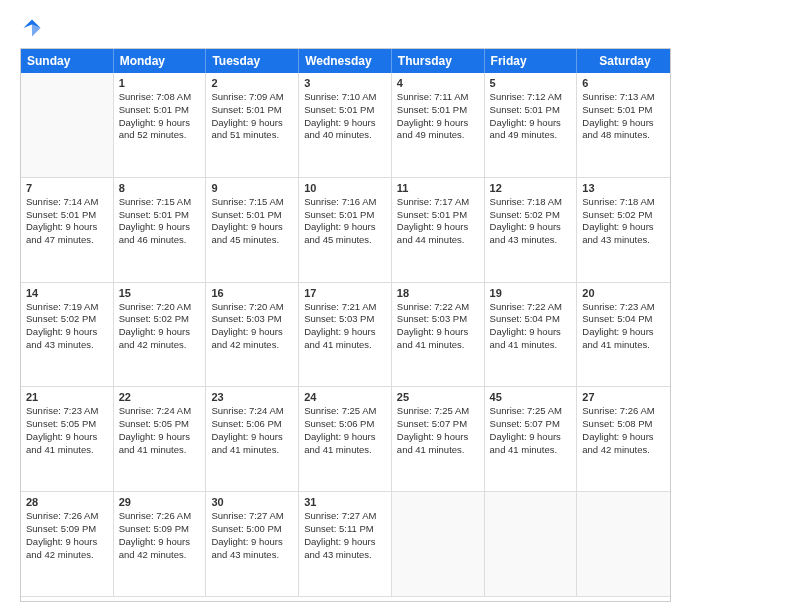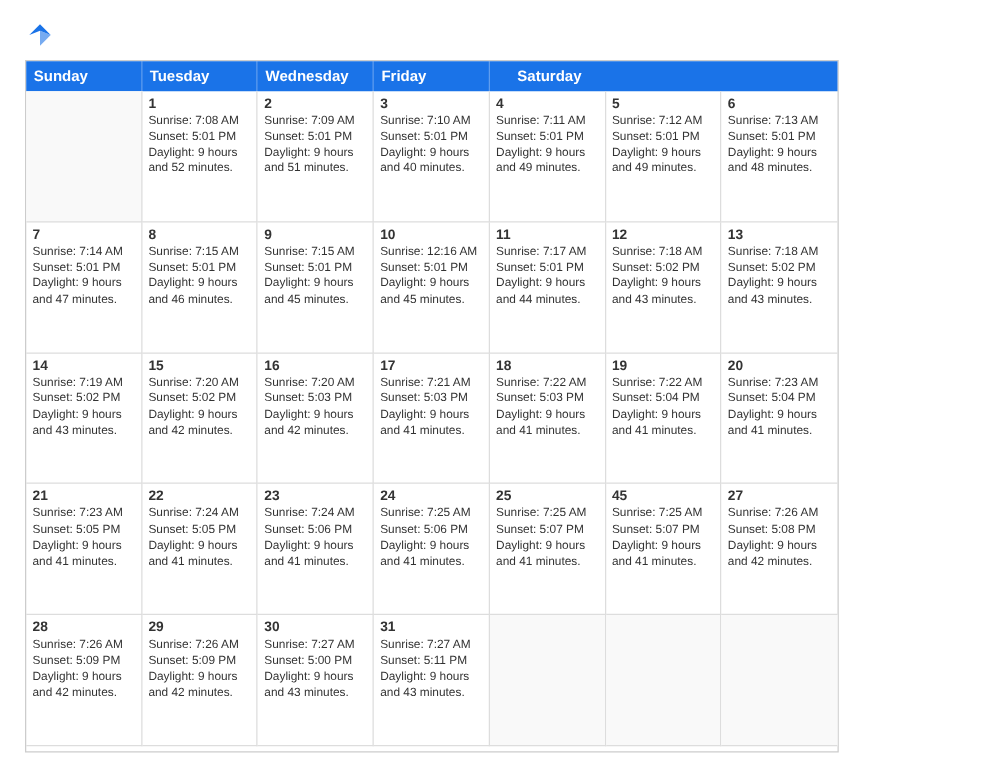--- a/index.html
+++ b/index.html
@@ -125,22 +125,24 @@
     </div>
     <div class="title-area">
       <div class="month-title"></div>
       <div class="location"></div>
     </div>
   </div>
 
   <div class="calendar">
     <div class="cal-header" id="cal-header-row">
         <div class="cal-header-cell">Sunday</div>
+        <div class="cal-header-cell">Monday</div>
         <div class="cal-header-cell">Tuesday</div>
         <div class="cal-header-cell">Wednesday</div>
+        <div class="cal-header-cell">Thursday</div>
         <div class="cal-header-cell">Friday</div>
         <div class="cal-header-cell">Saturday</div>
       </div>
     <div class="cal-body" id="cal-body">
         <div class="cal-cell empty"></div>
         <div class="cal-cell">
           <span class="day-num">1</span>
           <span class="cell-line">Sunrise: 7:08 AM</span>
           <span class="cell-line">Sunset: 5:01 PM</span>
           <span class="cell-line">Daylight: 9 hours</span>
@@ -197,21 +199,21 @@
         </div>
         <div class="cal-cell">
           <span class="day-num">9</span>
           <span class="cell-line">Sunrise: 7:15 AM</span>
           <span class="cell-line">Sunset: 5:01 PM</span>
           <span class="cell-line">Daylight: 9 hours</span>
           <span class="cell-line">and 45 minutes.</span>
         </div>
         <div class="cal-cell">
           <span class="day-num">10</span>
-          <span class="cell-line">Sunrise: 12:16 AM</span>
+          <span class="cell-line">Sunrise: 7:16 AM</span>
           <span class="cell-line">Sunset: 5:01 PM</span>
           <span class="cell-line">Daylight: 9 hours</span>
           <span class="cell-line">and 45 minutes.</span>
         </div>
         <div class="cal-cell">
           <span class="day-num">11</span>
           <span class="cell-line">Sunrise: 7:17 AM</span>
           <span class="cell-line">Sunset: 5:01 PM</span>
           <span class="cell-line">Daylight: 9 hours</span>
           <span class="cell-line">and 44 minutes.</span>

